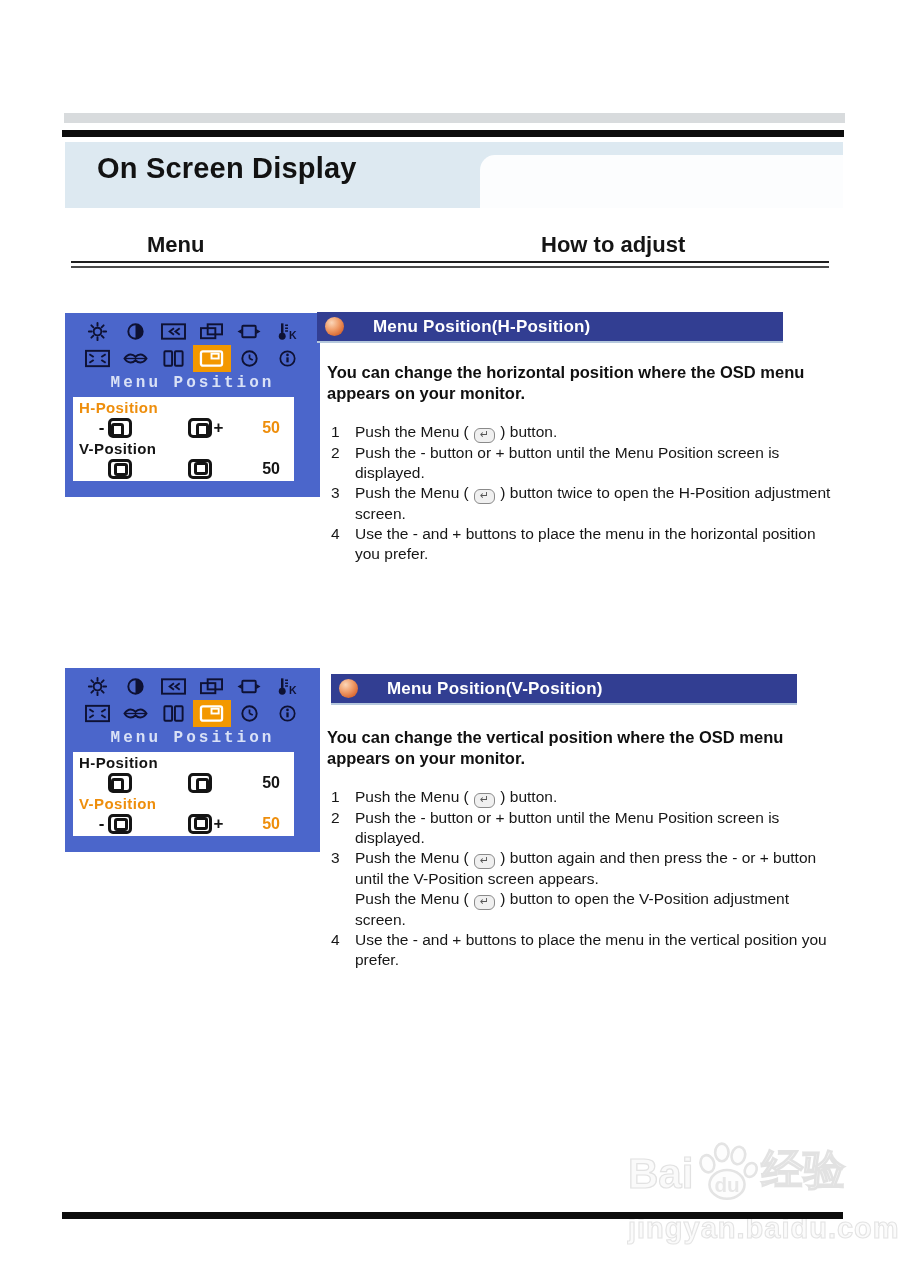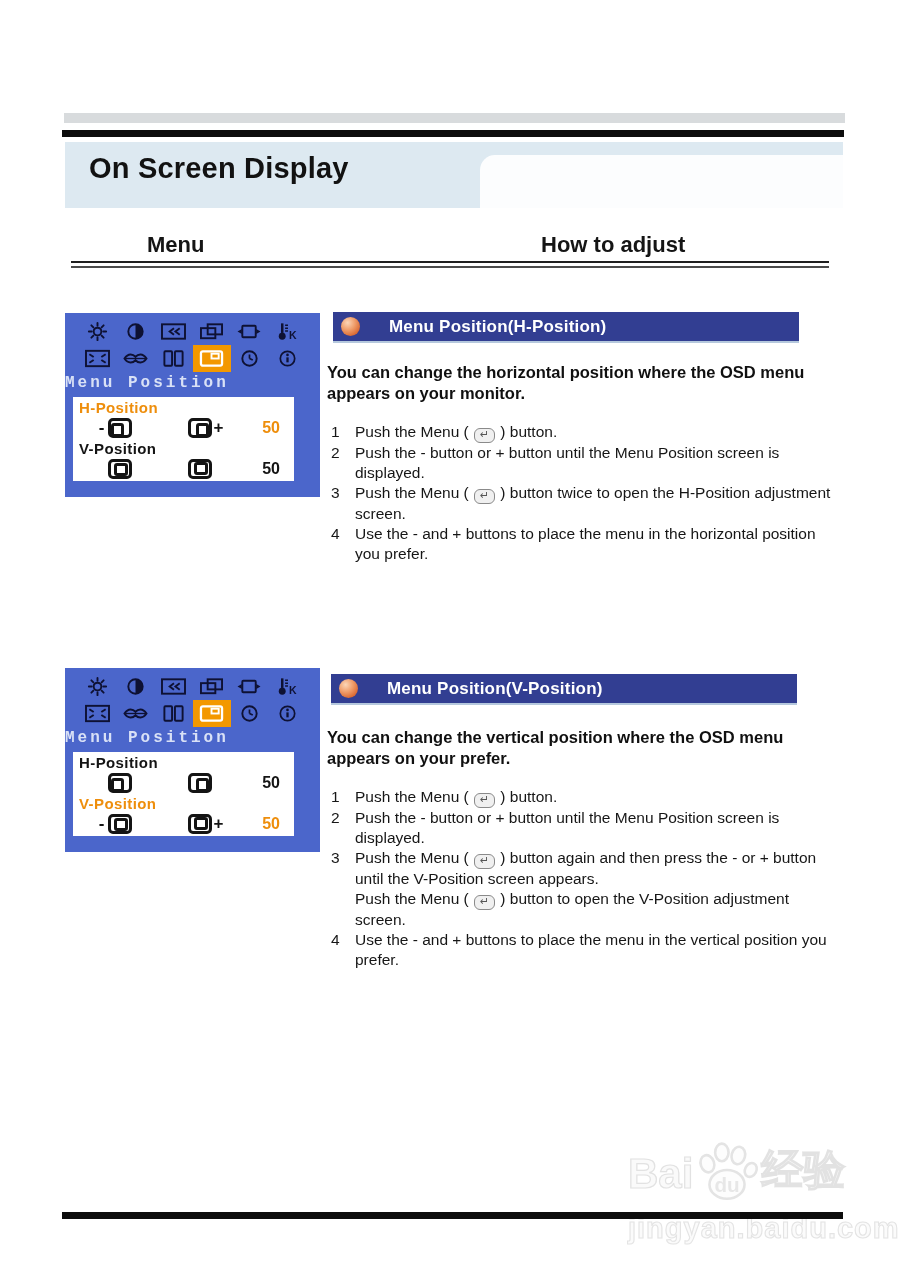--- a/index.html
+++ b/index.html
@@ -14,35 +14,35 @@
   .logo .brand .script{font-family:"DejaVu Serif",serif;font-style:italic;font-size:16px;}
   .logo .tagline{position:absolute;left:5px;top:34px;font-size:7.5px;font-weight:bold;
                  letter-spacing:2.6px;color:#5b69ae;white-space:nowrap;}
 
   
   .gray-bar{position:absolute;left:64px;top:113px;width:781px;height:10px;background:#d8dbdd;}
   .black-bar-top{position:absolute;left:62px;top:130px;width:782px;height:7px;background:#0c0c0c;}
   .band{position:absolute;left:65px;top:142px;width:778px;height:66px;background:var(--band,#dde9f1);}
   .band .band-white{position:absolute;left:415px;top:13px;width:363px;height:53px;
                     background:#fcfdfe;border-top-left-radius:15px;}
-  .page-title{position:absolute;left:24px;top:10px;font-size:29px;font-weight:bold;color:#121212;
+  .page-title{position:absolute;left:32px;top:10px;font-size:29px;font-weight:bold;color:#121212;
               letter-spacing:0.2px;}
 
   .col-head{position:absolute;font-size:22px;font-weight:bold;color:#151515;}
   .dbl-rule{position:absolute;left:71px;top:261px;width:758px;height:3px;
             border-top:2px solid #1f1f1f;border-bottom:2px solid #4a4a4a;}
 
   
   .osd{position:absolute;width:255px;height:184px;background:var(--osd-bg,#4b66cb);}
   .osd-grid{display:grid;grid-template-columns:repeat(6,38px);justify-content:center;
             padding-top:5px;}
   .osd-grid .cell{width:38px;height:27px;display:flex;align-items:center;justify-content:center;}
   .osd-grid .cell.sel{background:var(--hl,#f39800);}
   .ic{width:27px;height:23px;display:block;}
-  .osd-title{margin-top:2px;font-family:"Liberation Mono",monospace;
+  .osd-title{margin-top:2px;text-align:center;font-family:"Liberation Mono",monospace;
              font-size:16px;font-weight:bold;letter-spacing:3px;color:#d9e1f6;white-space:nowrap;}
   .osd-panel{position:absolute;left:8px;top:84px;width:221px;height:84px;background:#fff;
              color:#141414;}
   .plabel{margin:3px 0 0 6px;font-size:15px;font-weight:bold;letter-spacing:0.4px;line-height:16px;}
   .plabel.active{color:var(--osd-active,#ee8e0c);}
   .srow{display:flex;align-items:center;margin:1px 14px 1px 22px;height:21px;}
   .sign{width:13px;text-align:center;font-weight:bold;font-size:17px;line-height:18px;}
   .pos-icon{position:relative;width:24px;height:20px;border:3px solid #141414;border-radius:5px;
             background:#fff;box-sizing:border-box;flex:none;}
   .pos-icon .in{position:absolute;width:7px;height:8px;border:3px solid #141414;border-radius:3px;}
@@ -242,21 +242,21 @@
           </span>
         <span class="pos-icon pos-top mid">
             <i class="in"></i>
           </span>
         <span class="sign"></span>
         <span class="val">50</span>
       </div>
     </div>
   </div>
 
-  <div class="secbar" style="left:333px;top:312px">
+  <div class="secbar" style="left:317px;top:312px">
     <span class="dot"></span>
     <span class="sechead">Menu Position(H-Position)</span>
   </div>
   <div class="intro" style="left:327px;top:362px">You can change the horizontal position where the OSD menu appears on your monitor.</div>
   <div class="steps" style="left:331px;top:422px">
       <div class="step">
         <div class="step-num">1</div>
         <div class="step-text">Push the Menu ( <span class="menu-btn-icon">↵</span> ) button.</div>
       </div>
       <div class="step">
@@ -362,21 +362,21 @@
         <span class="sign">+</span>
         <span class="val active">50</span>
       </div>
     </div>
   </div>
 
   <div class="secbar" style="left:331px;top:674px">
     <span class="dot"></span>
     <span class="sechead">Menu Position(V-Position)</span>
   </div>
-  <div class="intro" style="left:327px;top:727px">You can change the vertical position where the OSD menu appears on your prefer.</div>
+  <div class="intro" style="left:327px;top:727px">You can change the vertical position where the OSD menu appears on your monitor.</div>
   <div class="steps" style="left:331px;top:787px">
       <div class="step">
         <div class="step-num">1</div>
         <div class="step-text">Push the Menu ( <span class="menu-btn-icon">↵</span> ) button.</div>
       </div>
       <div class="step">
         <div class="step-num">2</div>
         <div class="step-text">Push the - button or + button until the Menu Position screen is displayed.</div>
       </div>
       <div class="step">

